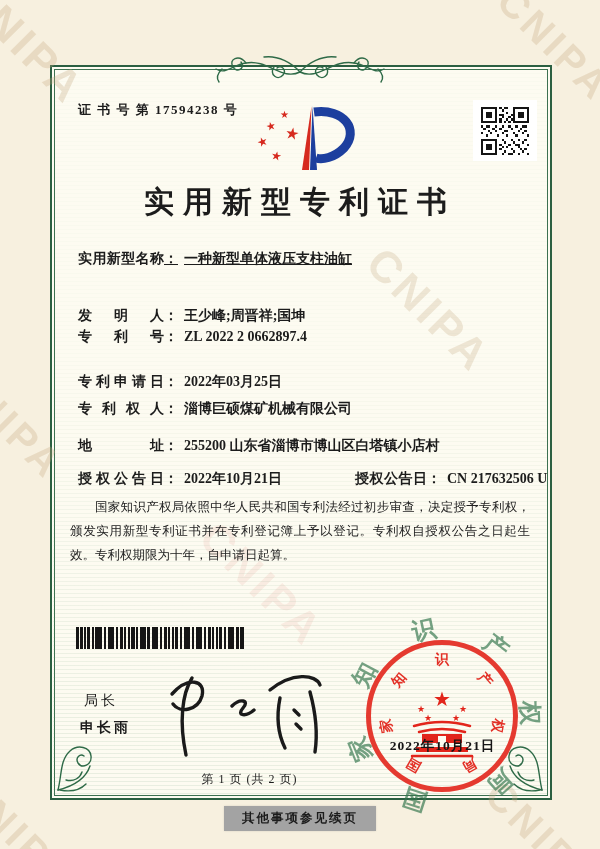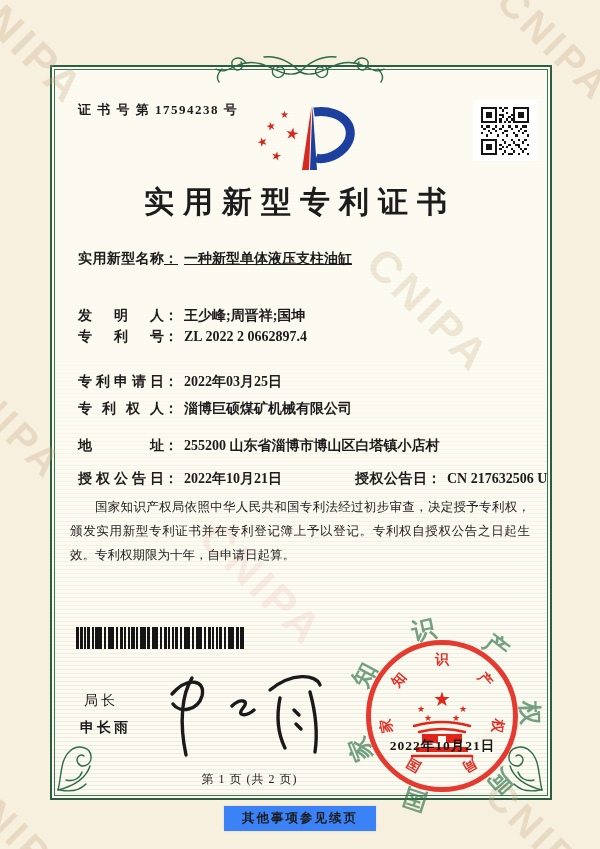--- a/index.html
+++ b/index.html
@@ -41,21 +41,21 @@
   .director-name{left:80px;top:719px;font-size:14px;font-weight:700;letter-spacing:3px;}
   
   .green-ring,.seal-ring{position:absolute;border-radius:50%;}
   .green-ring{left:347px;top:621px;width:190px;height:190px;z-index:2;transform:rotate(-12deg);}
   .green-ring span{font-family:"Liberation Serif",serif;}
   .seal{left:366px;top:640px;width:152px;height:152px;z-index:3;}
   .seal-circle{position:absolute;inset:0;border:5px solid rgba(226,37,27,.9);border-radius:50%;}
   .seal-date{left:365px;top:737px;width:155px;text-align:center;font-size:13.5px;letter-spacing:1px;
              color:#151515;z-index:4;font-weight:600;}
   .page-no{left:0;top:771px;width:499px;text-align:center;font-size:12px;letter-spacing:1px;}
-  .cont-box{left:50%;top:806px;transform:translateX(-50%);background:#3b82f6;padding:4px 18px;
+  .cont-box{left:50%;top:806px;transform:translateX(-50%);background:#a3a3a3;padding:4px 18px;
             font-size:12.5px;letter-spacing:2px;font-weight:600;box-shadow:0 0 2px rgba(0,0,0,.12);}
   svg{display:block;}
 </style>
 </head>
 <body>
 
 <div class="page">
 
   <div class="wm" style="left:-14px;top:-30px;font-size:44px;">CNIPA</div>
   <div class="wm" style="left:520px;top:-22px;font-size:40px;">CNIPA</div>

